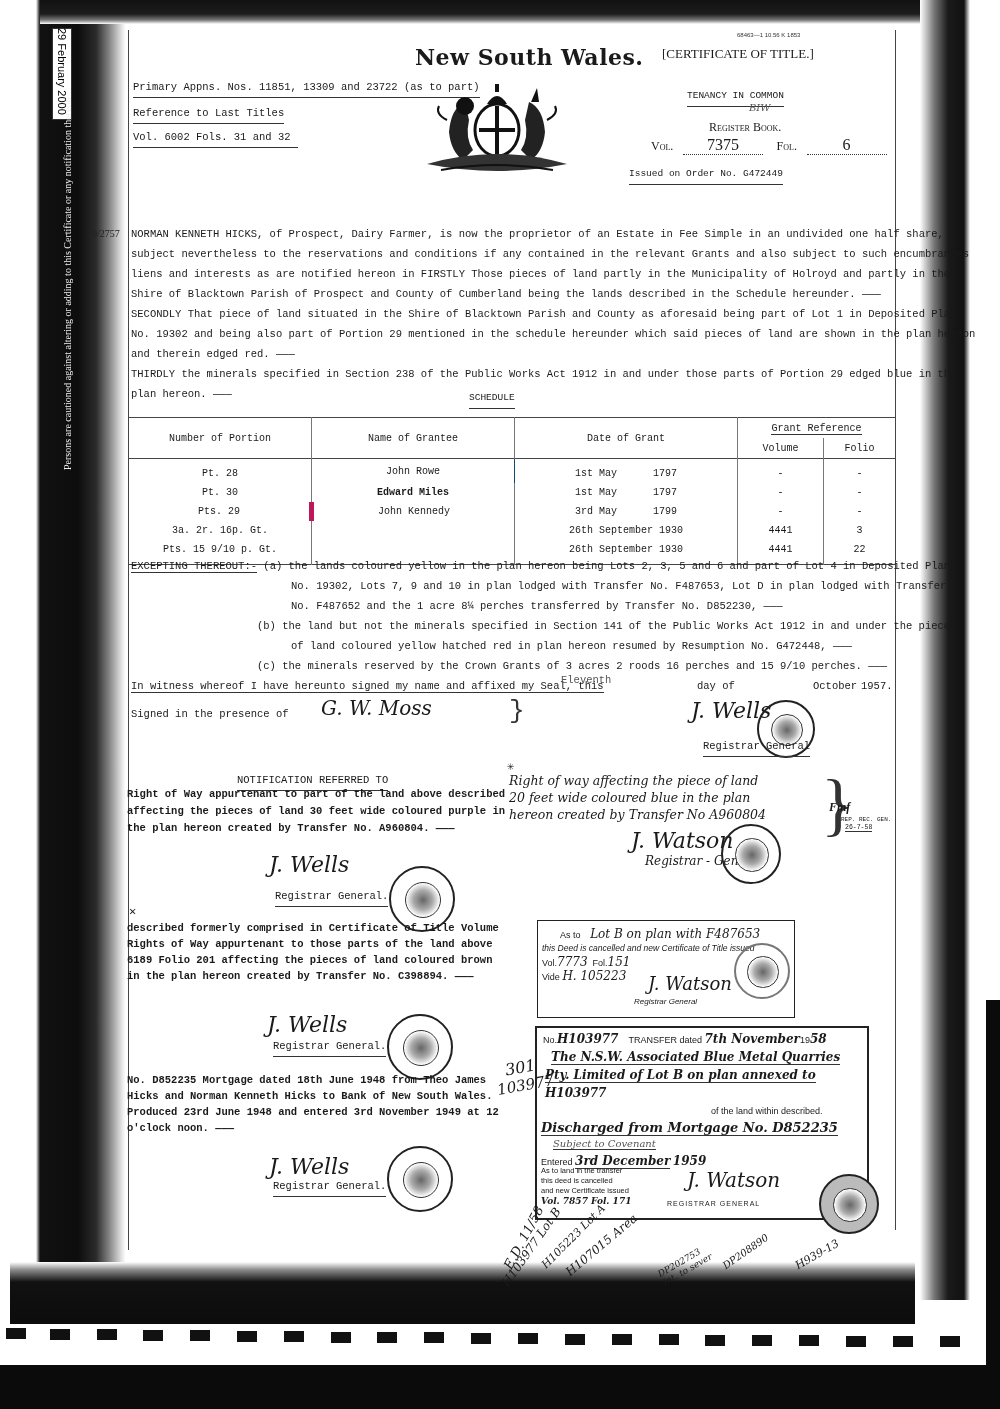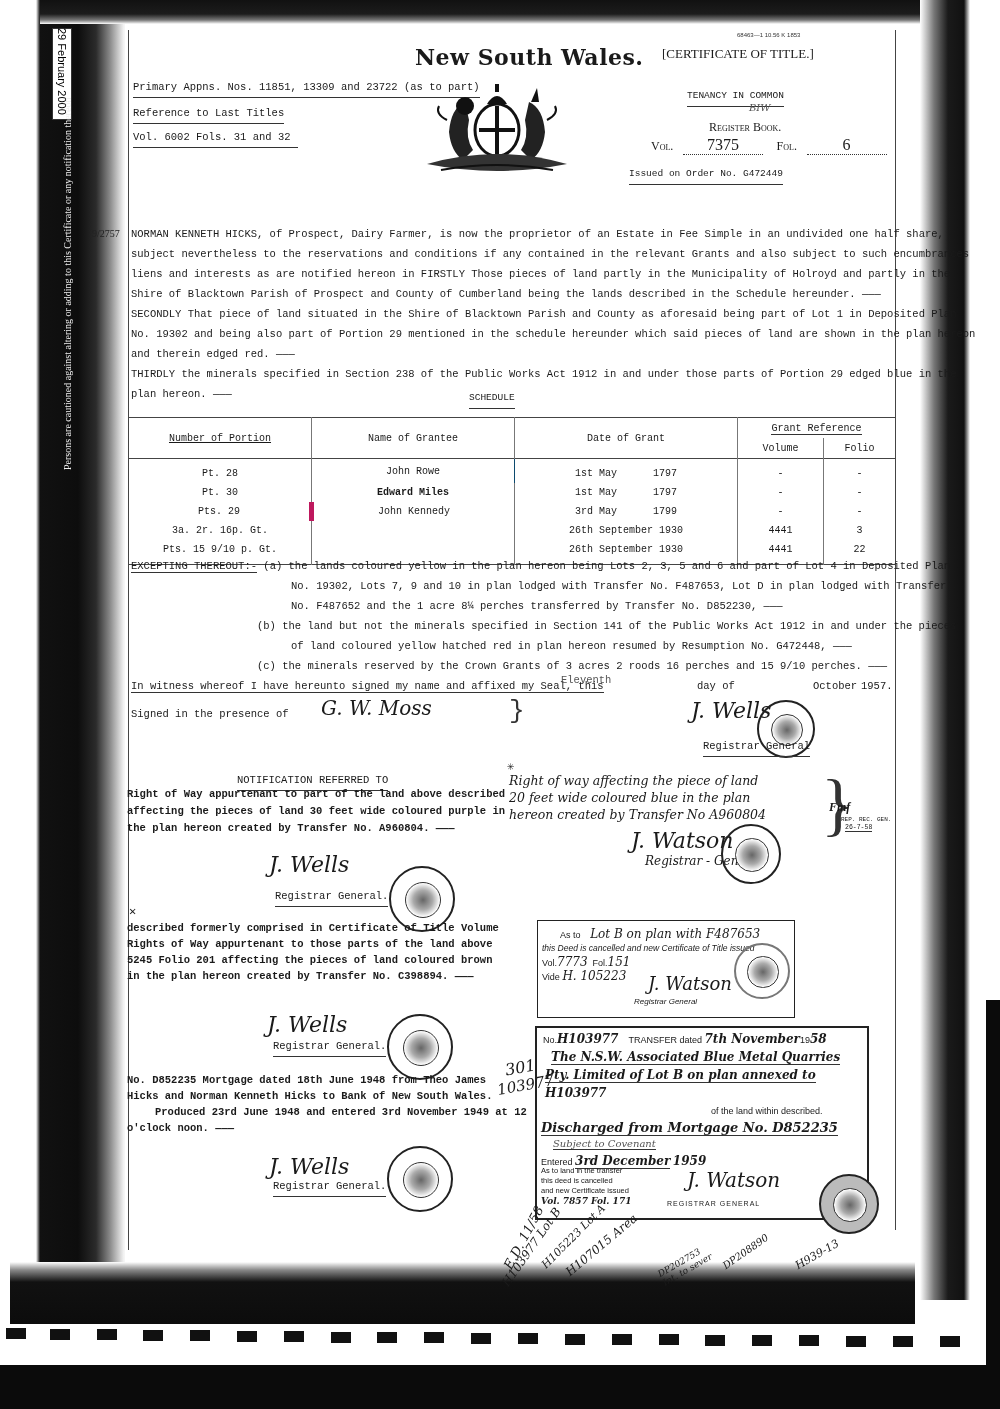--- a/index.html
+++ b/index.html
@@ -123,21 +123,21 @@
     <div class="t">No. 19302 and being also part of Portion 29 mentioned in the schedule hereunder which said pieces of land are shown in the plan hereon</div>
     <div class="t">and therein edged red. ———</div>
     <div class="t">THIRDLY the minerals specified in Section 238 of the Public Works Act 1912 in and under those parts of Portion 29 edged blue in the</div>
     <div class="t">plan hereon. ———</div>
   </div>
 
   <div class="abs t u" style="left:344px;top:364px;font-size:9.5px;">SCHEDULE</div>
   <table class="sched">
     <thead>
       <tr style="border-top:1px solid #444;">
-        <th rowspan="2" style="width:180px;border-right:1px solid #777;text-decoration:underline;">Number of Portion</th>
+        <th rowspan="2" style="width:180px;border-right:1px solid #777;">Number of Portion</th>
         <th rowspan="2" style="width:200px;border-right:1px solid #777;">Name of Grantee</th>
         <th rowspan="2" style="width:220px;border-right:1px solid #777;">Date of Grant</th>
         <th colspan="2"><span class="u">Grant Reference</span></th>
       </tr>
       <tr style="border-bottom:1px solid #444;">
         <th style="border-right:1px solid #777;">Volume</th>
         <th>Folio</th>
       </tr>
     </thead>
     <tbody>
@@ -221,41 +221,41 @@
   <div class="abs hand" style="left:520px;top:830px;font-size:12px;">Registrar - General</div>
   <div class="seal" style="left:596px;top:800px;width:56px;height:56px;"></div>
   <div class="abs hand" style="left:704px;top:776px;font-size:12px;font-weight:bold;font-family:Liberation Serif, serif;">Fmf</div>
   <div class="abs" style="left:716px;top:792px;font-size:6px;">REP. REC. GEN.</div>
   <div class="abs u" style="left:720px;top:800px;font-size:6.5px;">26-7-58</div>
 
   <div class="abs" style="left:4px;top:880px;font-size:12px;">✕</div>
   <div class="abs" style="left:2px;top:896px;">
     <div class="t" style="font-weight:bold;line-height:16px;">described formerly comprised in Certificate of Title Volume</div>
     <div class="t" style="font-weight:bold;line-height:16px;">Rights of Way appurtenant to those parts of the land above</div>
-    <div class="t" style="font-weight:bold;line-height:16px;">5245 Folio 201 affecting the pieces of land coloured brown</div>
+    <div class="t" style="font-weight:bold;line-height:16px;">6189 Folio 201 affecting the pieces of land coloured brown</div>
     <div class="t" style="font-weight:bold;line-height:16px;">in the plan hereon created by Transfer No. C398894. ———</div>
   </div>
   <div class="abs hand" style="left:142px;top:988px;font-size:22px;">J. Wells</div>
   <div class="seal" style="left:262px;top:990px;width:62px;height:62px;"></div>
   <div class="abs t u" style="left:148px;top:1012px;">Registrar General.</div>
 
   <div class="box" style="left:412px;top:896px;width:256px;height:96px;">
     <div class="abs" style="left:22px;top:4px;white-space:nowrap;"><span style="font-family:'Liberation Sans',sans-serif;font-size:9px;">As to</span> <span class="hand" style="font-size:12px;">Lot B on plan with F487653</span></div>
     <div class="abs" style="left:4px;top:22px;font-family:'Liberation Sans',sans-serif;font-style:italic;font-size:8.5px;white-space:nowrap;">this Deed is cancelled and new Certificate of Title issued</div>
     <div class="abs" style="left:4px;top:34px;white-space:nowrap;font-size:9px;font-family:'Liberation Sans',sans-serif;"><span>Vol.</span><span class="hand" style="font-size:12px;">7773</span>&nbsp;&nbsp;<span>Fol.</span><span class="hand" style="font-size:12px;">151</span></div>
     <div class="abs" style="left:4px;top:48px;white-space:nowrap;font-size:9px;font-family:'Liberation Sans',sans-serif;"><span>Vide</span> <span class="hand" style="font-size:12px;margin-top:36px;">H. 105223</span></div>
     <div class="abs hand" style="left:110px;top:52px;font-size:18px;">J. Watson</div>
     <div class="abs" style="left:96px;top:76px;font-size:8px;font-family:'Liberation Sans',sans-serif;font-style:italic;">Registrar General</div>
     <div class="seal" style="left:196px;top:22px;width:52px;height:52px;border-color:#777;"></div>
   </div>
 
   <div class="abs" style="left:2px;top:1048px;">
     <div class="t" style="font-weight:bold;line-height:16px;">No. D852235 Mortgage dated 18th June 1948 from Theo James</div>
     <div class="t" style="font-weight:bold;line-height:16px;">Hicks and Norman Kenneth Hicks to Bank of New South Wales.</div>
-    <div class="t" style="font-weight:bold;line-height:16px;margin-left:28px;">Produced 23rd June 1948 and entered 3rd November 1949 at 12</div>
+    <div class="t" style="font-weight:bold;line-height:16px;">Produced 23rd June 1948 and entered 3rd November 1949 at 12</div>
     <div class="t" style="font-weight:bold;line-height:16px;">o'clock noon. ———</div>
   </div>
   <div class="abs hand" style="left:144px;top:1130px;font-size:22px;">J. Wells</div>
   <div class="seal" style="left:262px;top:1122px;width:62px;height:62px;"></div>
   <div class="abs t u" style="left:148px;top:1152px;">Registrar General.</div>
 
   <div class="abs hand" style="left:380px;top:1034px;font-size:16px;transform:rotate(-10deg);">301</div>
   <div class="abs hand" style="left:372px;top:1052px;font-size:15px;transform:rotate(-10deg);">103977</div>
   <div class="box" style="left:410px;top:1002px;width:330px;height:190px;border-width:2px;">
     <div class="abs" style="left:6px;top:4px;white-space:nowrap;font-family:'Liberation Sans',sans-serif;font-size:9px;"><span>No.</span><span class="hand" style="font-size:12px;font-weight:bold;">H103977</span>&nbsp;&nbsp;&nbsp;&nbsp;<span>TRANSFER  dated</span> <span class="hand" style="font-size:12px;font-weight:bold;">7th November</span><span>19</span><span class="hand" style="font-size:12px;font-weight:bold;">58</span></div>

